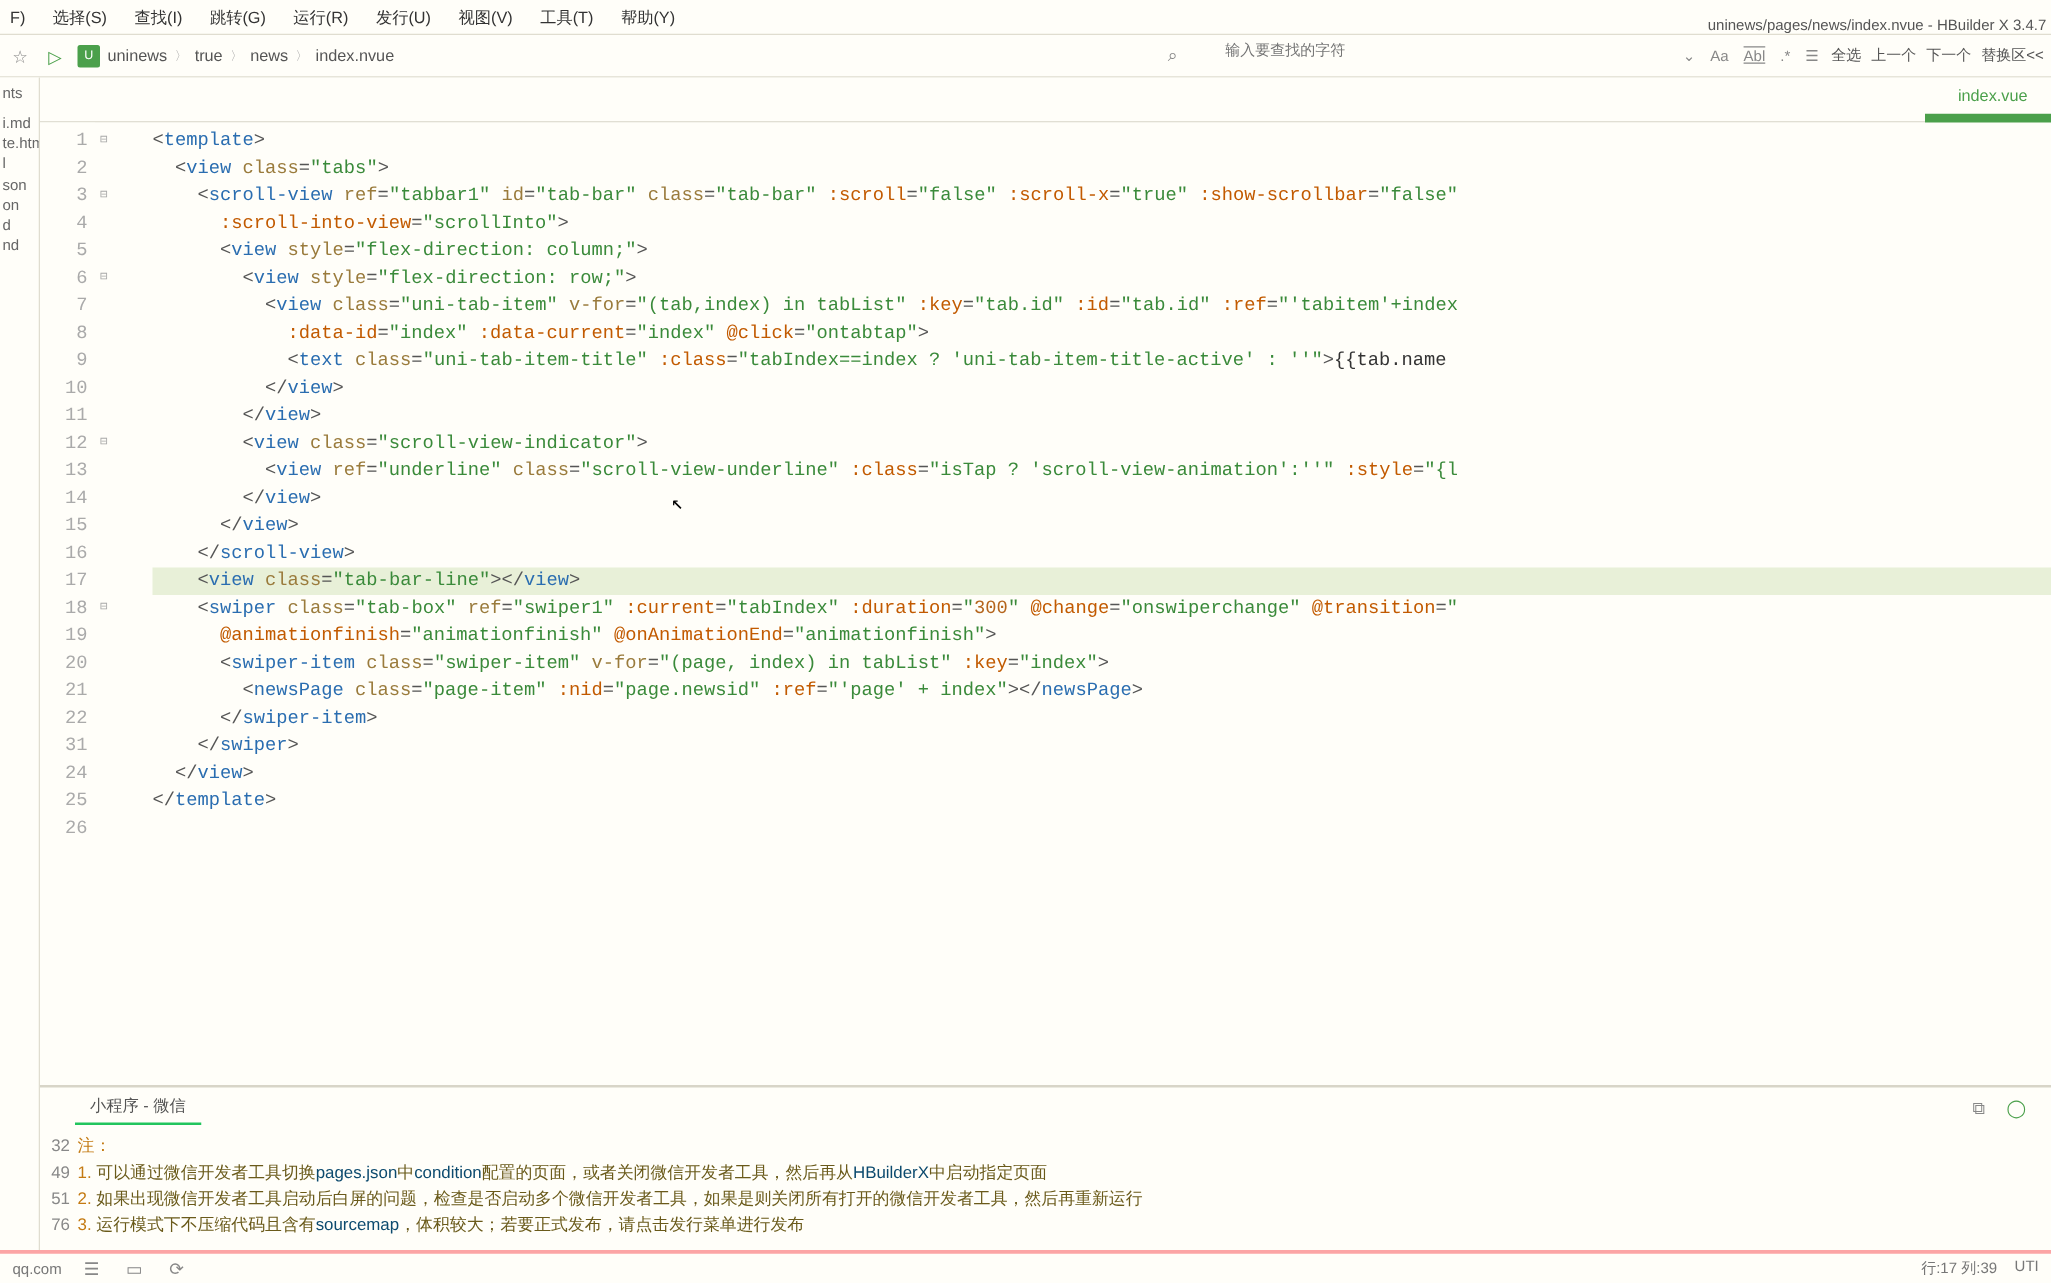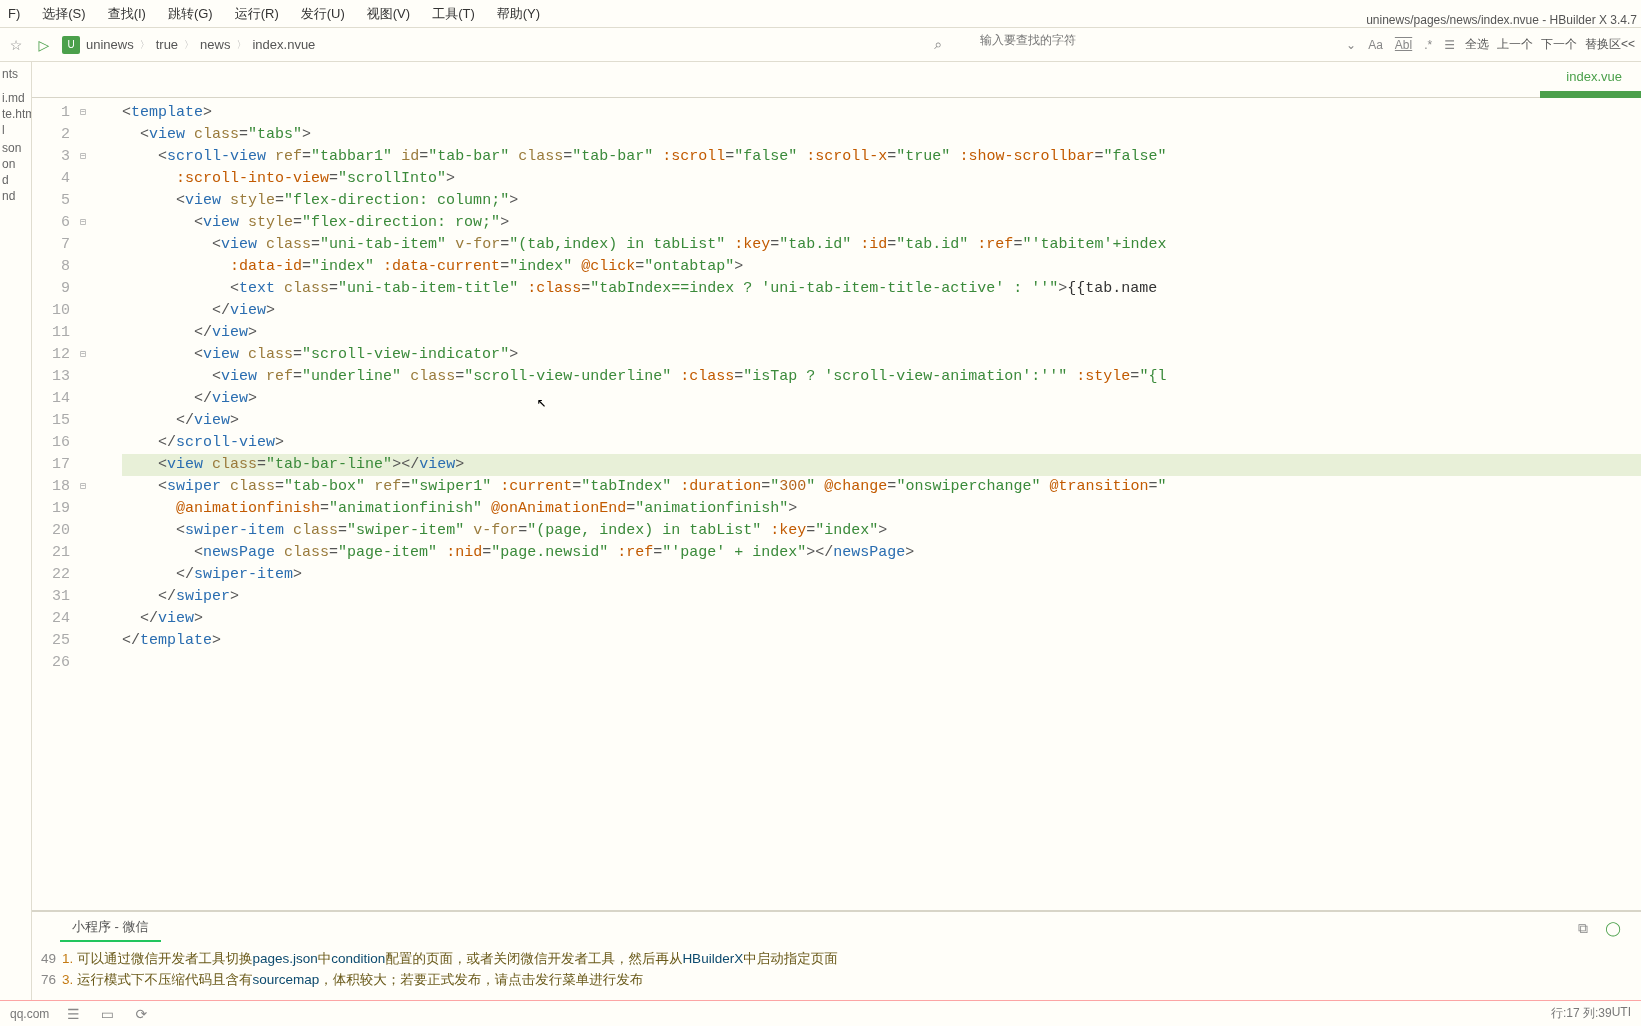--- a/index.html
+++ b/index.html
@@ -231,29 +231,29 @@
   }
   .console-body .row { display: flex; }
   .console-body .ln { width: 30px; text-align:right; color:#888; padding-right:6px;}
   .c-orange { color: #c47a12; }
   .c-green { color: #0c4a6e; text-align: center; }
   .c-text { color: #6a5a1a; }
   
   .statusbar {
     height: 26px;
     background: #fffef9;
-    border-top: 1px solid #fca5a5;
+    border-top: 3px solid #fca5a5;
     display: flex;
     align-items: center;
     padding: 0 10px;
     font-size: 12px;
     color: #777;
     gap: 14px;
   }
-  .statusbar .right { margin-left: auto; display: flex; }
+  .statusbar .right { margin-left: auto; display: flex; gap: 14px; }
 </style>
 </head>
 <body>
 
 <div class="menubar">
   <span class="menu-item">F)</span>
   <span class="menu-item">选择(S)</span>
   <span class="menu-item">查找(I)</span>
   <span class="menu-item">跳转(G)</span>
   <span class="menu-item">运行(R)</span>
@@ -382,22 +382,30 @@
     <div class="console">
       <div class="console-tabs">
         <span class="console-tab">小程序 - 微信</span>
         <div class="console-actions">
           <span class="icon-btn">⧉</span>
           <span class="icon-btn" style="color:#4ba04b;">◯</span>
         </div>
       </div>
       <div class="console-body" id="console-body">
           <div class="row">
+            <div class="ln">32</div>
+            <div><span class="c-orange">注：</span></div>
+          </div>
+          <div class="row">
             <div class="ln">49</div>
             <div><span class="c-orange">1. </span><span class="c-text">可以通过微信开发者工具切换</span><span class="c-green">pages.json</span><span class="c-text">中</span><span class="c-green">condition</span><span class="c-text">配置的页面，或者关闭微信开发者工具，然后再从</span><span class="c-green">HBuilderX</span><span class="c-text">中启动指定页面</span></div>
+          </div>
+          <div class="row">
+            <div class="ln">51</div>
+            <div><span class="c-orange">2. </span><span class="c-text">如果出现微信开发者工具启动后白屏的问题，检查是否启动多个微信开发者工具，如果是则关闭所有打开的微信开发者工具，然后再重新运行</span></div>
           </div>
           <div class="row">
             <div class="ln">76</div>
             <div><span class="c-orange">3. </span><span class="c-text">运行模式下不压缩代码且含有</span><span class="c-green">sourcemap</span><span class="c-text">，体积较大；若要正式发布，请点击发行菜单进行发布</span></div>
           </div>
         </div>
     </div>
   </div>
 </div>
 

